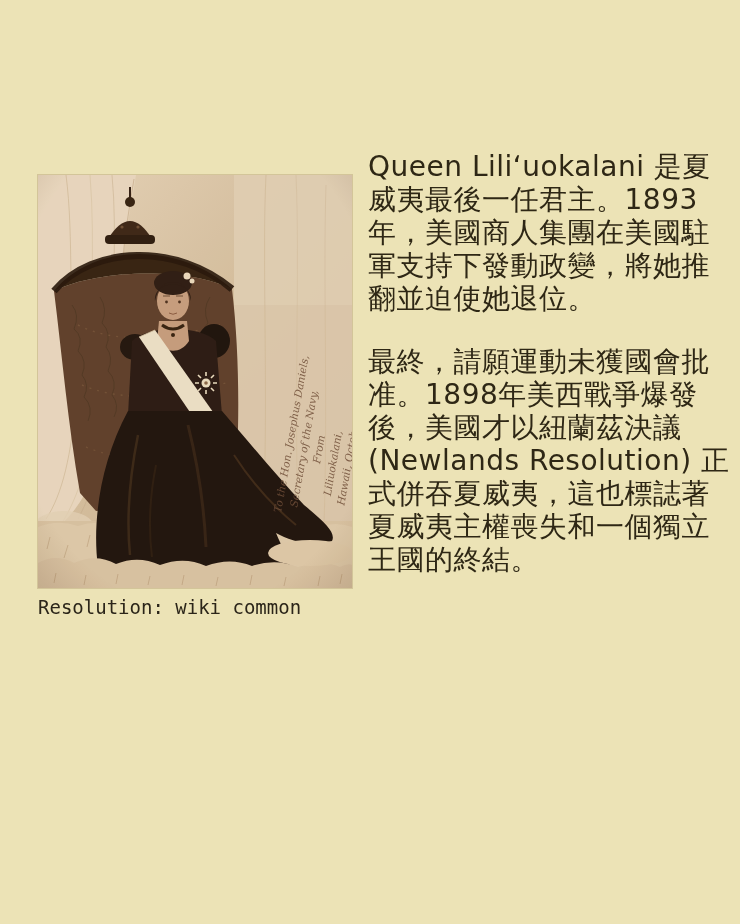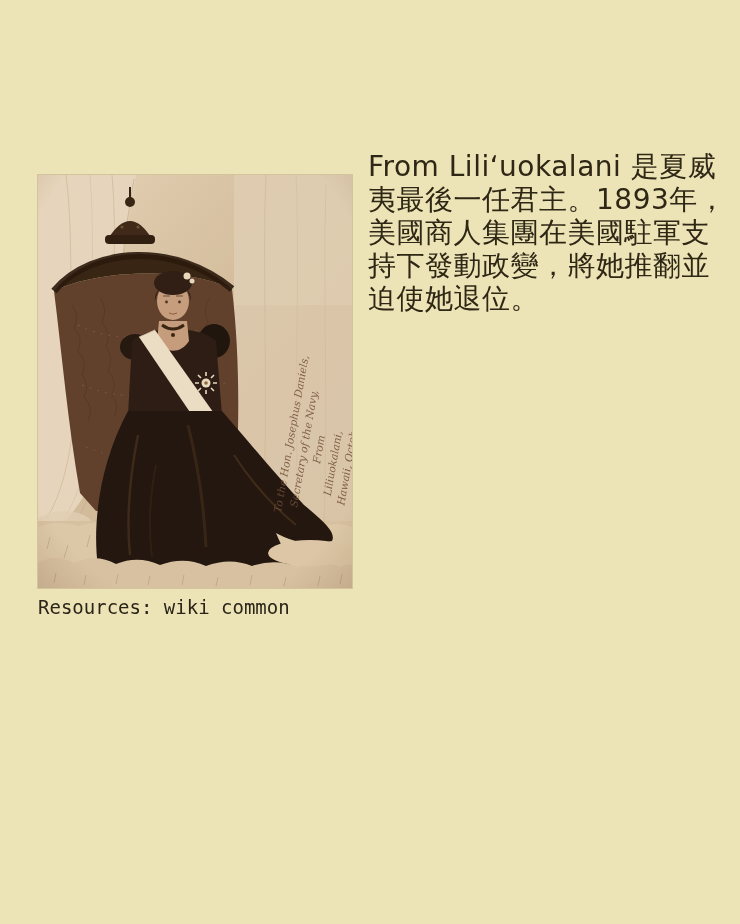--- a/index.html
+++ b/index.html
@@ -158,21 +158,24 @@
         <text x="55" y="30">From</text>
         <text x="25" y="46">Liliuokalani,</text>
         <text x="18" y="61">Hawaii, October, 1916.</text>
       </g>
 
       <rect width="314" height="413" fill="url(#vg)"></rect>
       <rect width="314" height="413" fill="#b98c5a" opacity="0.05"></rect>
     </svg>
   </figure>
 
-  <div class="caption">Resources: wiki common</div>
+  <div class="caption">Resolution: wiki common</div>
 
   <div class="text-col">
     <p>
-      <span>From Liliʻuokalani 是夏威夷最後一任君主。1893年，美國商人集團在美國駐軍支持下發動政變，將她推翻並迫使她退位。</span>
+      <span>Queen Liliʻuokalani 是夏威夷最後一任君主。1893年，美國商人集團在美國駐軍支持下發動政變，將她推翻並迫使她退位。</span>
+    </p>
+    <p>
+      <span>最終，請願運動未獲國會批准。1898年美西戰爭爆發後，美國才以紐蘭茲決議 (Newlands Resolution) 正式併吞夏威夷，這也標誌著夏威夷主權喪失和一個獨立王國的終結。</span>
     </p>
   </div>
 
 </div>
 
 </body></html>

